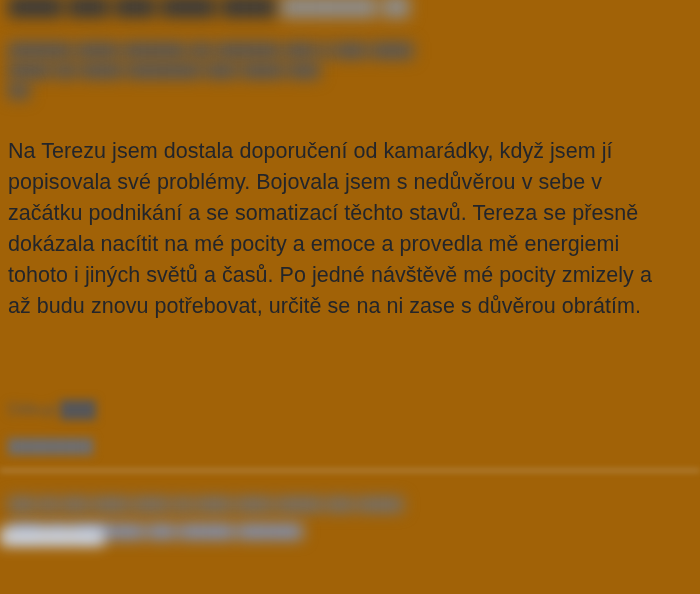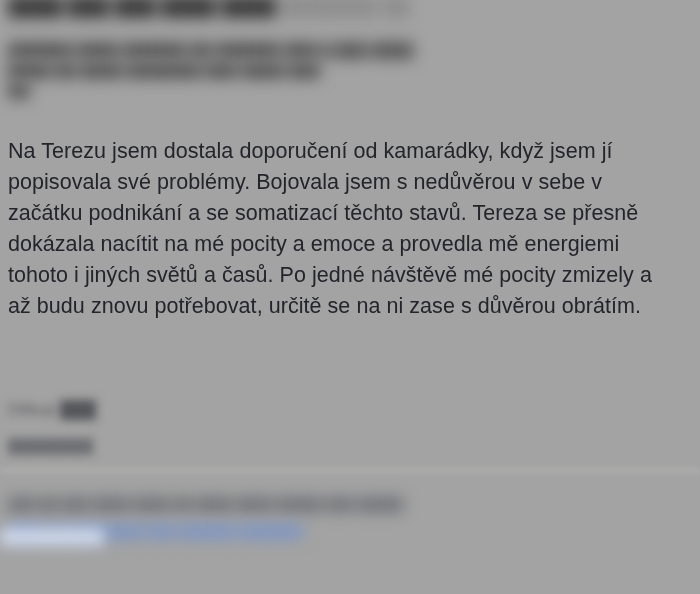--- a/index.html
+++ b/index.html
@@ -11,21 +11,21 @@
     height: 594px;
     background: #f3f1ee;
     font-family: "Liberation Sans", sans-serif;
     overflow: hidden;
     position: relative;
   }
 
   .page {
     position: absolute;
     inset: 0;
-    background: #a3a3a3;
+    background: #a16207;
     padding-left: 12px;
   }
 
   
   .blur-block {
     position: absolute;
     filter: blur(6px);
     color: #2f2f2f;
     font-family: "Liberation Sans", sans-serif;
     white-space: nowrap;

